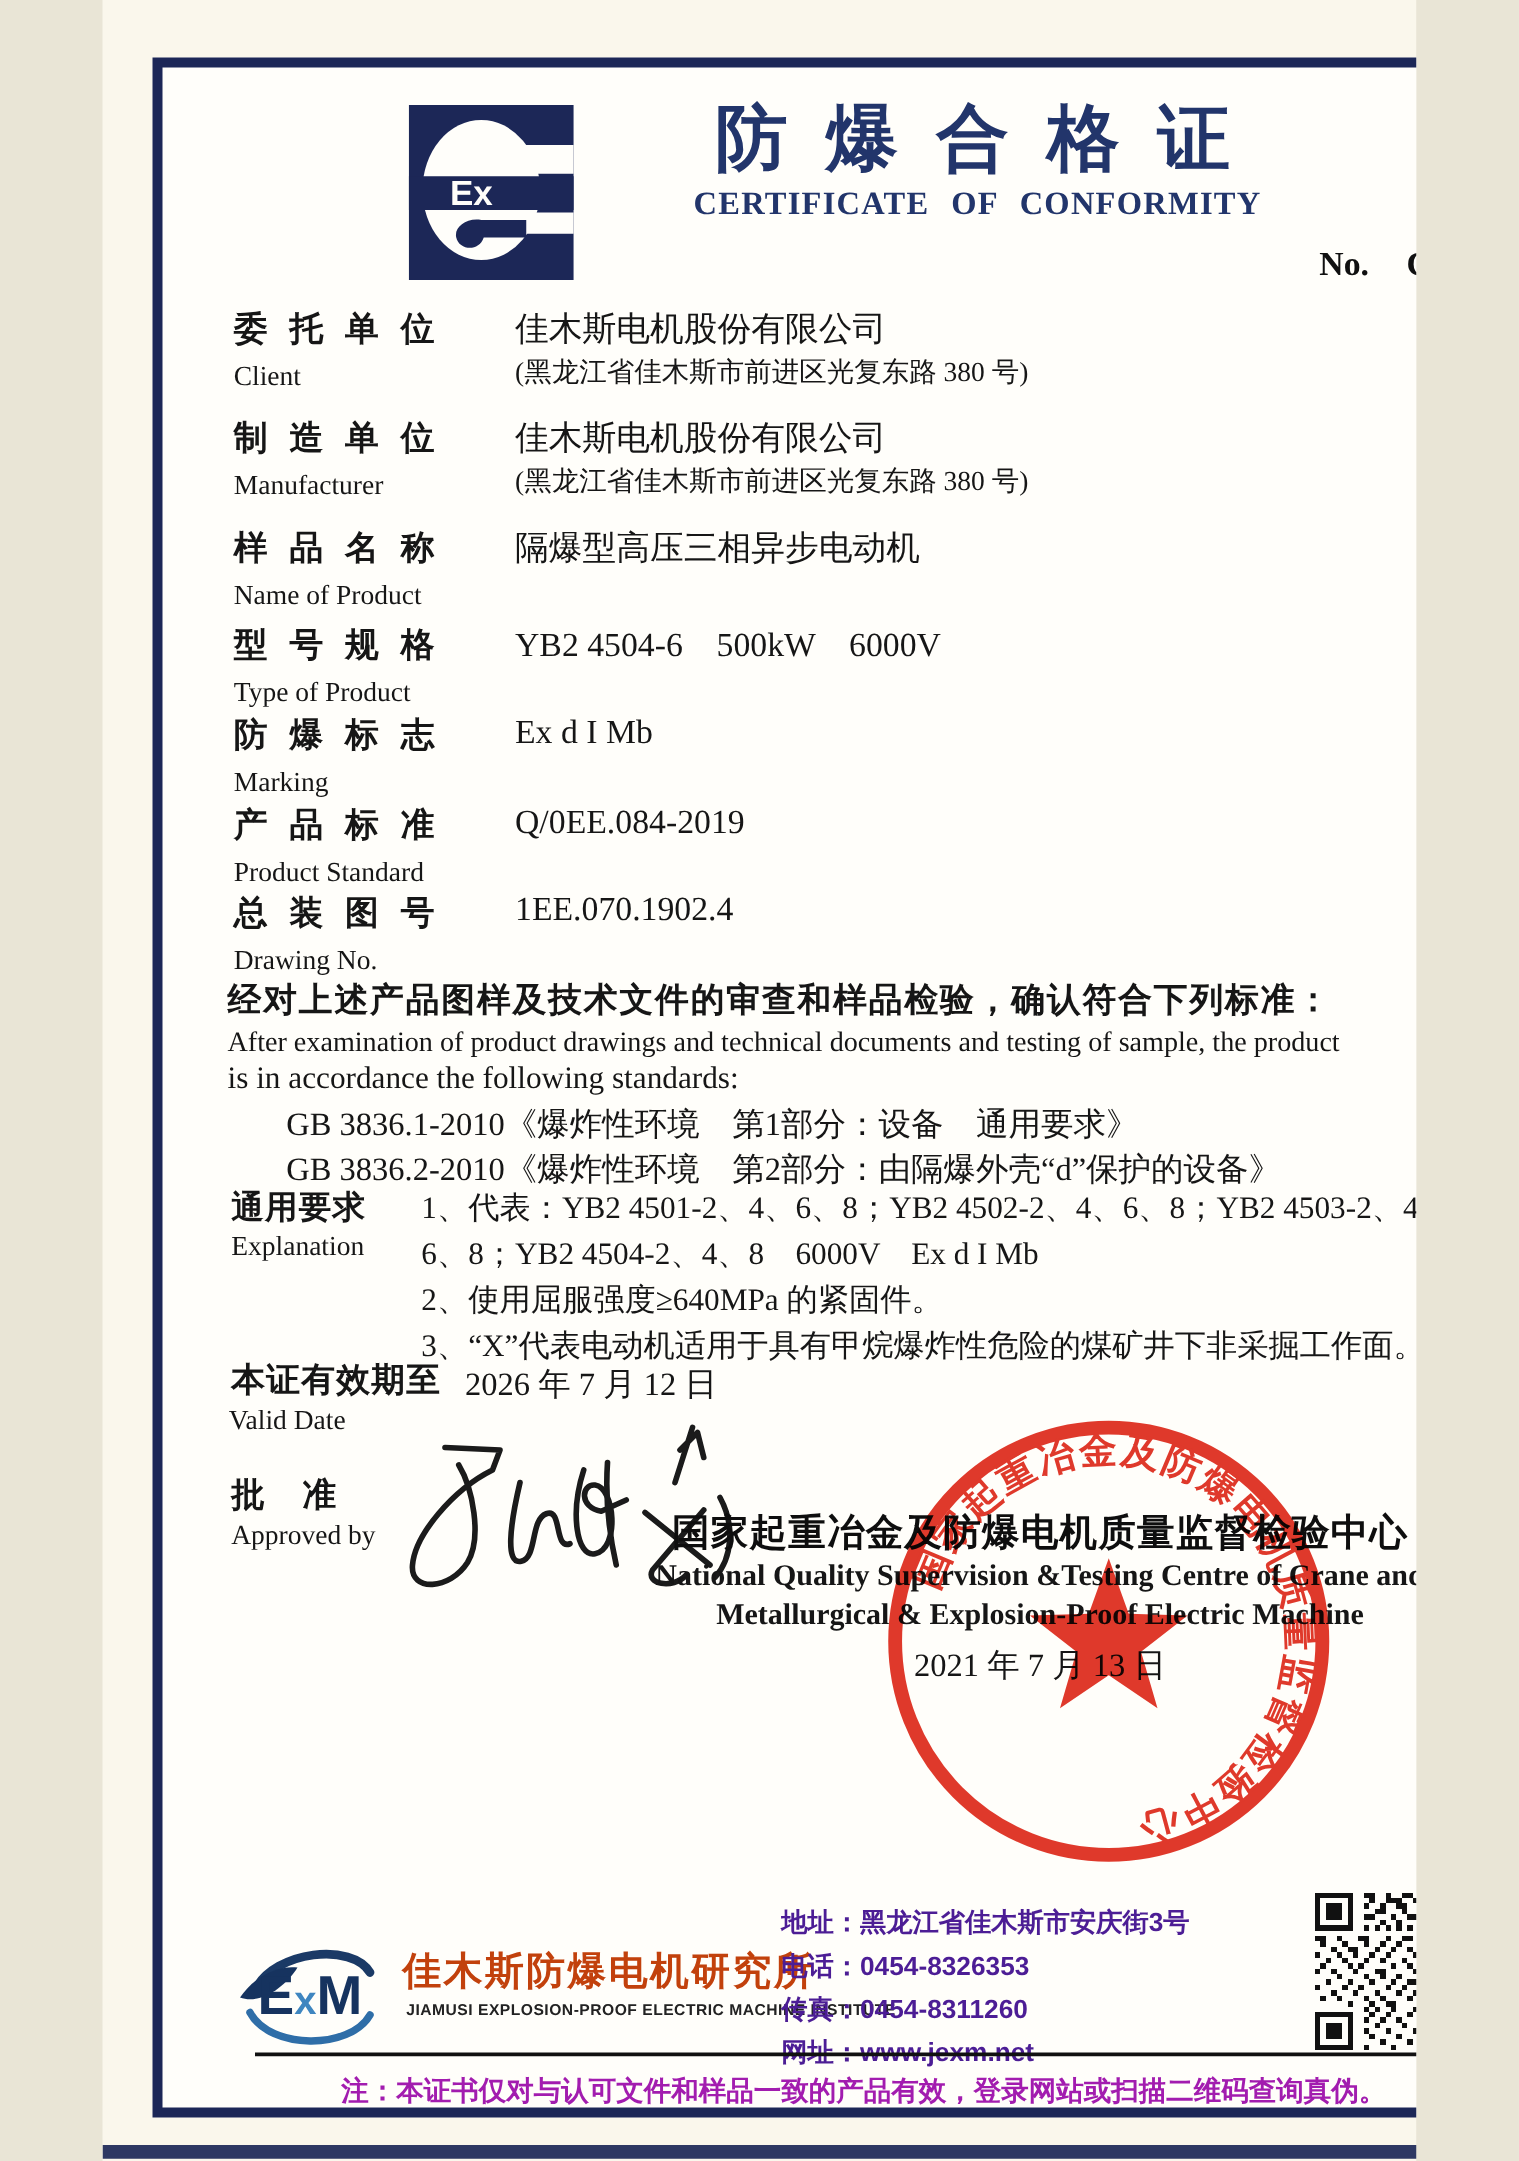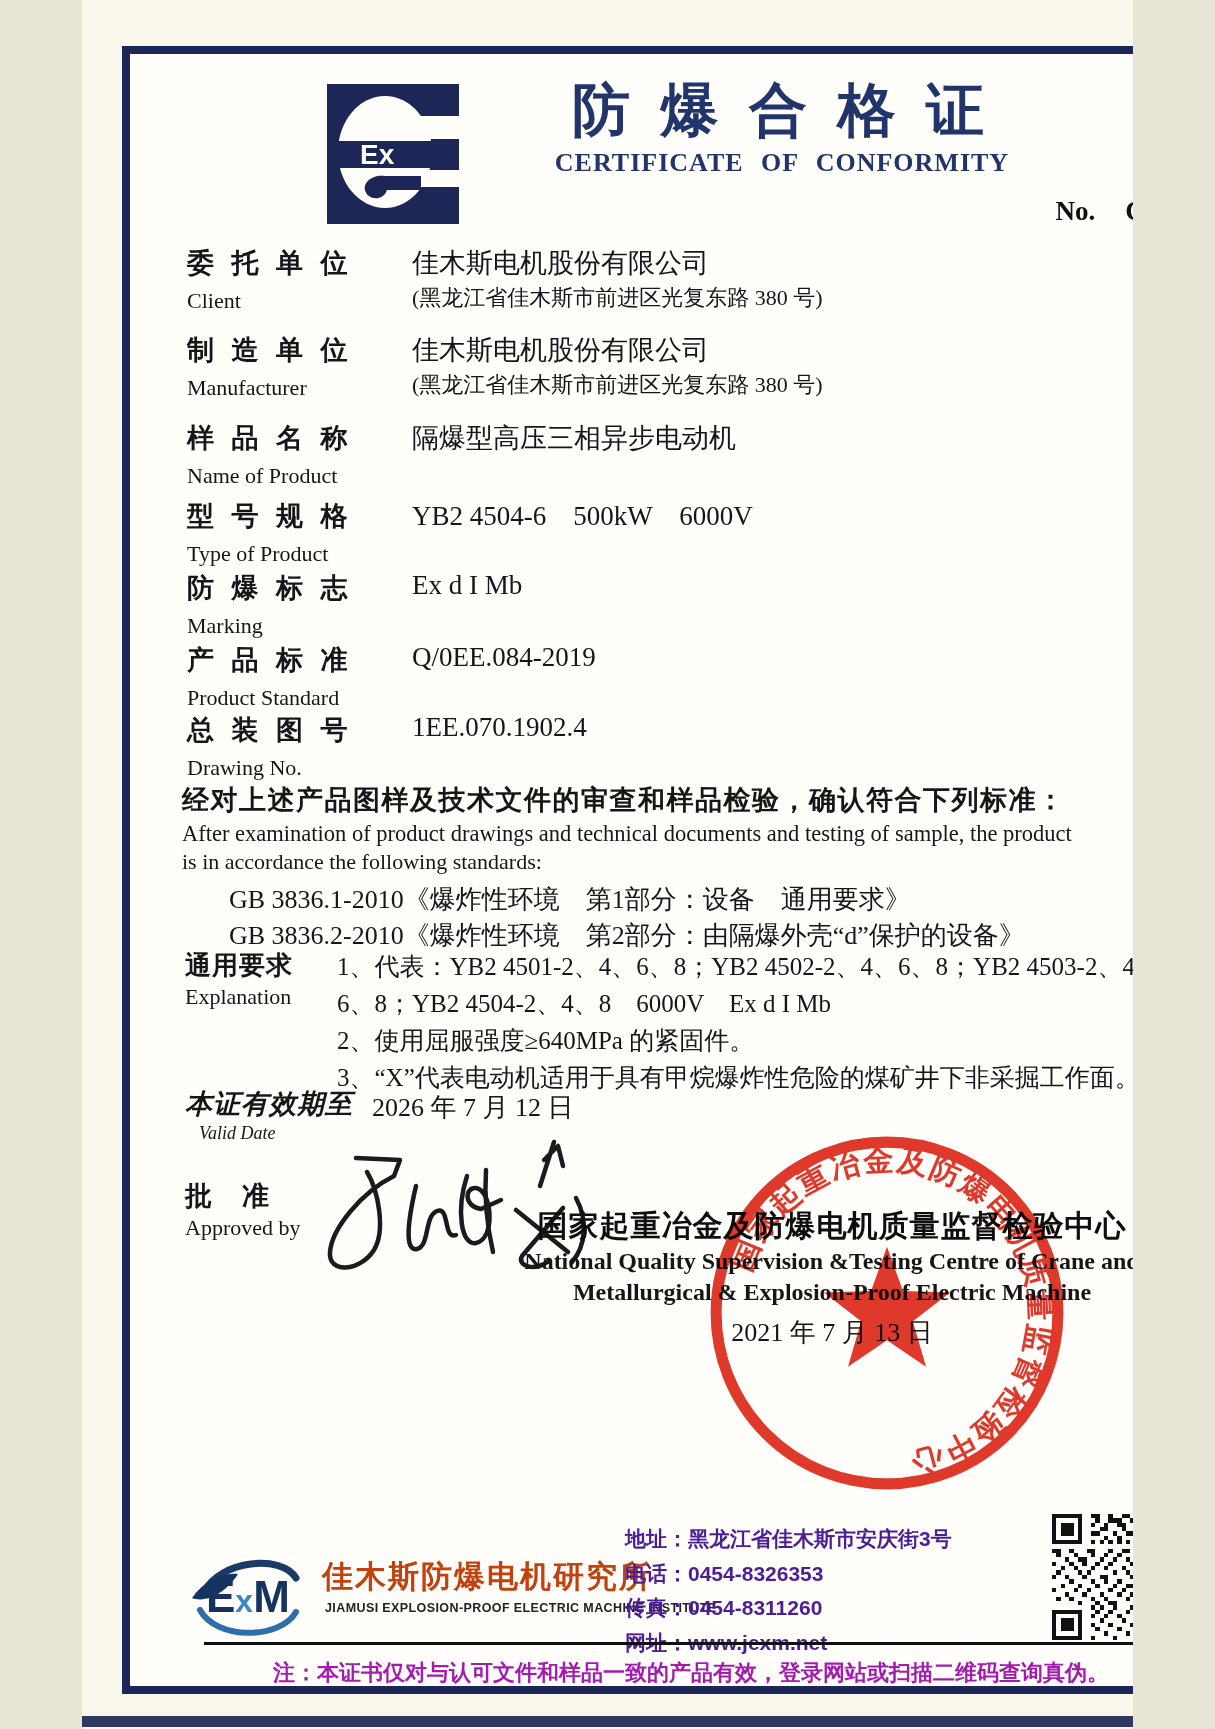--- a/index.html
+++ b/index.html
@@ -18,29 +18,29 @@
   .cert-no .num{margin-left:30px;}
 
   .row{position:absolute;left:105px;width:1010px;height:70px;}
   .row .f-cn{font-weight:bold;font-size:27px;letter-spacing:5px;white-space:nowrap;}
   .row .f-en{font-family:"Liberation Serif",serif;font-size:22px;margin-top:7px;}
   .row .val{position:absolute;left:225px;top:0;font-family:"Liberation Serif",serif;font-size:27px;white-space:nowrap;}
   .row .val2{position:absolute;left:225px;top:38px;font-family:"Liberation Serif",serif;font-size:22px;white-space:nowrap;}
 
   .stmt-cn{left:100px;top:782px;font-weight:bold;font-size:27px;letter-spacing:1.5px;white-space:nowrap;}
   .stmt-en{left:100px;top:821px;font-family:"Liberation Serif",serif;font-size:22.5px;white-space:nowrap;}
-  .stmt-en2{left:100px;top:849px;font-family:"Liberation Serif",serif;font-size:22px;}
+  .stmt-en2{left:100px;top:849px;font-family:"Liberation Serif",serif;font-size:25px;}
   .gb{left:147px;font-family:"Liberation Serif",serif;font-size:26px;white-space:nowrap;}
 
   .exp-cn{left:103px;top:948px;font-weight:bold;font-size:26px;letter-spacing:1px;white-space:nowrap;}
   .exp-en{left:103px;top:984px;font-family:"Liberation Serif",serif;font-size:22px;}
   .exp-items{left:255px;top:948px;width:852px;font-family:"Liberation Serif",serif;font-size:25px;line-height:37px;}
 
-  .valid-cn{left:103px;top:1086px;font-weight:bold;font-size:27px;letter-spacing:1px;white-space:nowrap;font-style:italic;}
-  .valid-en{left:117px;top:1123px;font-family:"Liberation Serif",serif;font-size:18px;font-style:italic;}
+  .valid-cn{left:103px;top:1086px;font-weight:bold;font-size:27px;letter-spacing:1px;white-space:nowrap;}
+  .valid-en{left:101px;top:1123px;font-family:"Liberation Serif",serif;font-size:22px;}
   .valid-val{left:290px;top:1090px;font-family:"Liberation Serif",serif;font-size:26px;white-space:nowrap;}
 
   .appr-cn{left:103px;top:1178px;font-weight:bold;font-size:27px;white-space:pre;}
   .appr-en{left:103px;top:1215px;font-family:"Liberation Serif",serif;font-size:22px;}
   .signature{left:222px;top:1128px;width:305px;height:165px;}
 
   .auth{left:420px;width:660px;text-align:center;white-space:nowrap;}
   .auth-cn{top:1206px;font-weight:bold;font-size:30px;letter-spacing:1px;color:#0e0e0e;}
   .auth-en{top:1248px;font-family:"Liberation Serif",serif;font-weight:bold;font-size:24px;}
   .auth-en2{top:1279px;}

